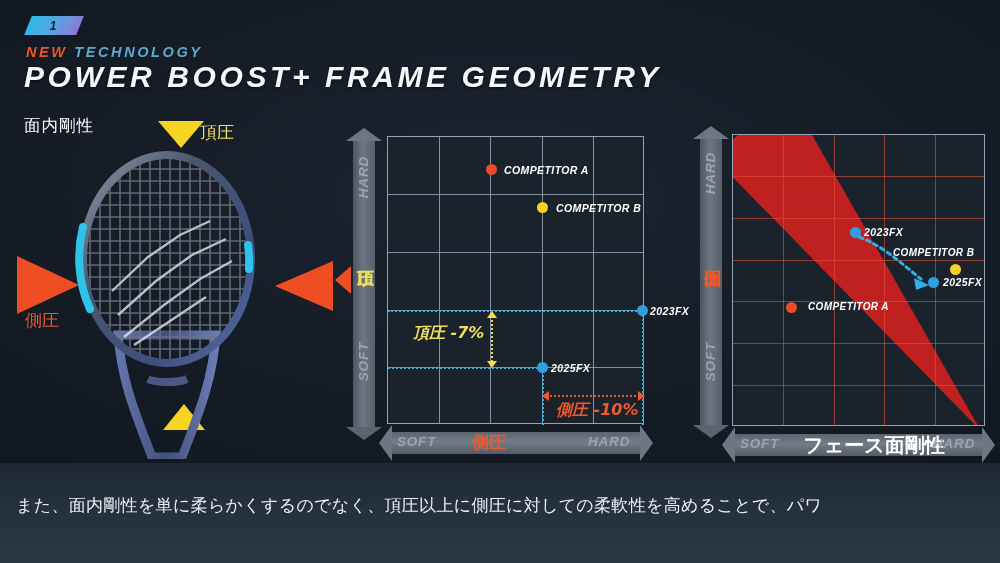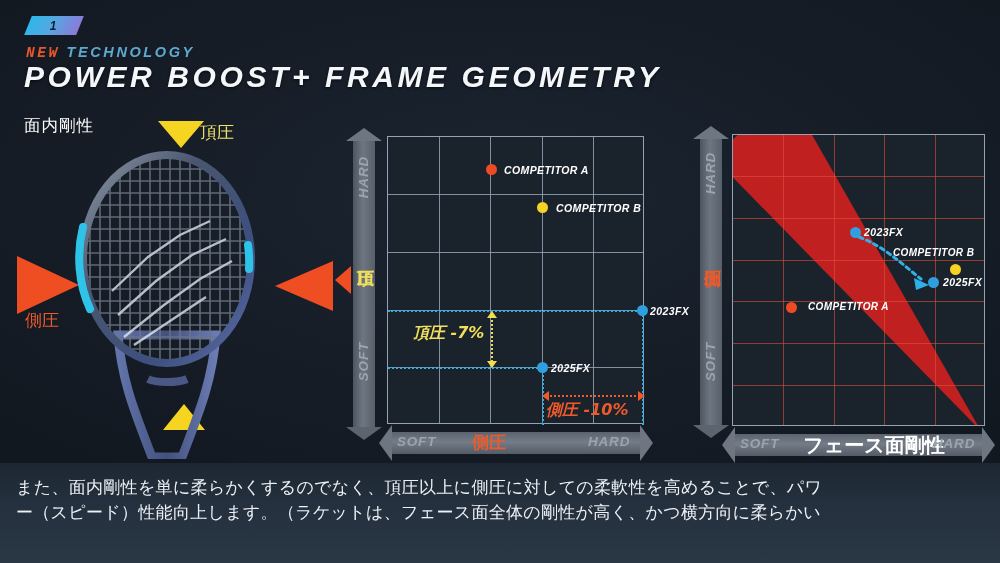--- a/index.html
+++ b/index.html
@@ -26,21 +26,21 @@
   .badge span {
     transform: skewX(22deg);
     color: #10202c; font-size: 12px; font-weight: bold;
     font-style: italic; letter-spacing: .5px;
   }
   .newtech {
     position: absolute; left: 26px; top: 44px;
     font-size: 14.5px; font-weight: bold; font-style: italic;
     letter-spacing: 2.6px; white-space: nowrap;
   }
-  .newtech .nw { color: #e8572b; font-family: Liberation Mono, monospace; }
+  .newtech .nw { color: #e8572b; }
   .newtech .tc { color: #5fa9cf; }
   .maintitle {
     position: absolute; left: 24px; top: 60px;
     font-size: 30px; font-weight: bold; font-style: italic;
     letter-spacing: 3.6px; color: #f4f7fa; white-space: nowrap;
     text-shadow: 0 1px 3px rgba(0,0,0,.7);
   }
 
   
   .panel-left { position: absolute; left: 0; top: 109px; width: 340px; height: 350px; }
@@ -165,21 +165,21 @@
   .ah-rt   { border-top: 5px solid transparent; border-bottom: 5px solid transparent; border-left: 7px solid #ef5a2a; }
 
   
   .caption {
     position: absolute; left: 0; top: 463px; width: 1000px; height: 100px;
     background: linear-gradient(180deg,#1d2733 0%, #24303d 40%, #2a3744 100%);
     padding: 12px 16px 0 16px;
   }
   .caption p {
     color: #eef2f6; font-size: 17px; line-height: 1.45;
-    font-family: "DejaVu Sans", sans-serif; letter-spacing: .3px;
+    font-family: "DejaVu Sans", sans-serif; letter-spacing: .3px; margin-top: 18px;
   }
 </style>
 </head>
 <body>
 
 <div id="slide">
 
   <div class="badge">
     <span>1</span>
   </div>
@@ -301,21 +301,21 @@
       <div class="dot-v" style="left:154px; top:230px; height:58px;"></div>
 
       <div class="dot-v y" style="left:103px; top:176px; height:52px;"></div>
       <div class="arrowhead ah-up" style="left:99px; top:174px;"></div>
       <div class="arrowhead ah-down" style="left:99px; top:224px;"></div>
       <div class="ann y" style="left:25px; top:186px;">頂圧 -7%</div>
 
       <div class="dot-h r" style="left:158px; top:258px; width:94px;"></div>
       <div class="arrowhead ah-left" style="left:154px; top:254px;"></div>
       <div class="arrowhead ah-rt" style="left:250px; top:254px;"></div>
-      <div class="ann r" style="left:158px; top:263px;">側圧 -10%</div>
+      <div class="ann r" style="left:168px; top:263px;">側圧 -10%</div>
 
       <div class="pt red" style="left:103px; top:32px;"></div>
       <div class="ptlabel" style="left:116px; top:27px;">COMPETITOR A</div>
 
       <div class="pt yellow" style="left:154px; top:70px;"></div>
       <div class="ptlabel" style="left:168px; top:65px;">COMPETITOR B</div>
 
       <div class="pt blue" style="left:254px; top:173px;"></div>
       <div class="ptlabel" style="left:262px; top:168px;">2023FX</div>
 
@@ -380,16 +380,15 @@
       <div class="arrow-l"></div>
       <div class="arrow-r"></div>
     </div>
     <div class="ax-end" style="left:52px; top:326px;">SOFT</div>
     <div class="ax-mid" style="left:186px; top:322px; color:#ffffff; transform:translateX(-50%); font-size:20px;">フェース面剛性</div>
     <div class="ax-end" style="left:245px; top:326px;">HARD</div>
   </div>
 
   <div class="caption">
     <p>また、面内剛性を単に柔らかくするのでなく、頂圧以上に側圧に対しての柔軟性を高めることで、パワ</p>
-    <p>ー（スピード）性能向上します。（ラケットは、フェース面全体の剛性が高く、かつ横方向に柔らかい</p>
   </div>
 
 </div>
 
 </body></html>

